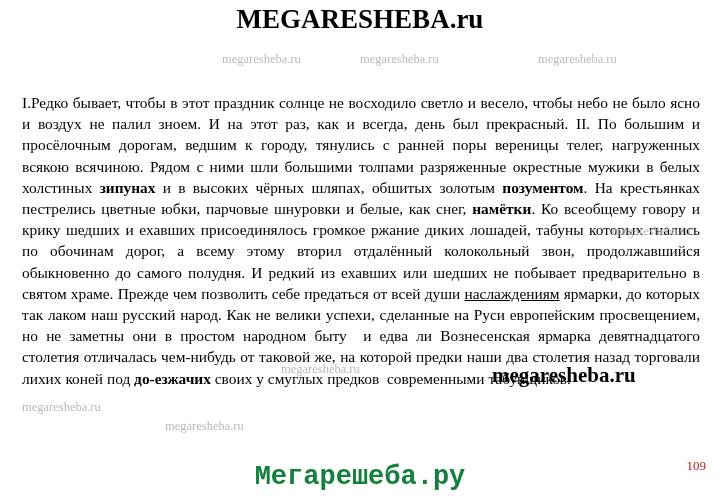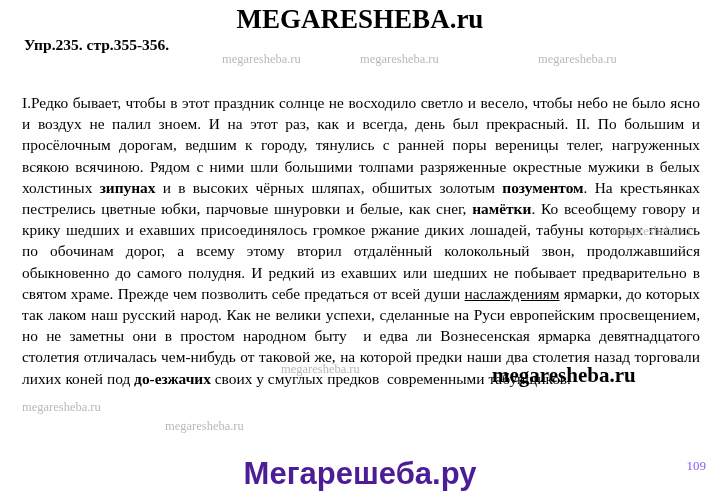--- a/index.html
+++ b/index.html
@@ -32,24 +32,24 @@
     font-size: 27px;
     letter-spacing: 0px;
     color: #000000;
   }
   .site-footer {
     position: absolute;
     bottom: 4px;
     left: 0;
     width: 720px;
     text-align: center;
-    font-family: Liberation Sans, sans-serif;
+    font-family: Liberation Mono, monospace;
     font-weight: bold;
-    font-size: 31px;
-    color: #4c1d95;
+    font-size: 27px;
+    color: #15803d;
   }
   .exercise-head {
     position: absolute;
     top: 36px;
     left: 24px;
     font-weight: bold;
     font-size: 15.5px;
     font-family: "Liberation Serif", serif;
   }
   .body-text {
@@ -67,21 +67,21 @@
     margin: 0;
   }
   b { font-weight: bold; }
   u { text-decoration: underline; }
 
   .page-number {
     position: absolute;
     right: 14px;
     bottom: 22px;
     font-size: 13px;
-    color: #8b5cf6;
+    color: #b91c1c;
   }
 
   
   .wm {
     position: absolute;
     color: #b9b9b9;
     font-family: "Liberation Serif", serif;
     font-size: 12.5px;
     white-space: nowrap;
     pointer-events: none;
@@ -96,21 +96,20 @@
     pointer-events: none;
   }
 </style>
 </head>
 <body>
 
 <div class="page">
 
   <div class="site-title">MEGARESHEBA.ru</div>
 
-  <div class="exercise-head">Упр.235. стр.355-356.</div>
 
   <div class="body-text">
     <p>I.Редко бывает, чтобы в этот праздник солнце не восходило светло и весело, чтобы небо не было ясно и воздух не палил зноем. И на этот раз, как и всегда, день был прекрасный. II. По большим и просёлочным дорогам, ведшим к городу, тянулись с ранней поры вереницы телег, нагруженных всякою всячиною. Рядом с ними шли большими толпами разряженные окрестные мужики в белых холстиных <b>зипунах</b> и в высоких чёрных шляпах, обшитых золотым <b>позументом</b>. На крестьянках пестрелись цветные юбки, парчовые шнуровки и белые, как снег, <b>намётки</b>. Ко всеобщему говору и крику шедших и ехавших присоединялось громкое ржание диких лошадей, табуны которых гнались по обочинам дорог, а всему этому вторил отдалённый колокольный звон, продолжавшийся обыкновенно до самого полудня. И редкий из ехавших или шедших не побывает предварительно в святом храме. Прежде чем позволить себе предаться от всей души <u>наслаждениям</u> ярмарки, до которых так лаком наш русский народ. Как не велики успехи, сделанные на Руси европейским просвещением, но не заметны они в простом народном быту&nbsp; и едва ли Вознесенская ярмарка девятнадцатого столетия отличалась чем-нибудь от таковой же, на которой предки наши два столетия назад торговали лихих коней под <b>до-езжачих</b> своих у смуглых предков&nbsp; современными табунщиков.</p>
   </div>
 
   <div class="page-number">109</div>
 
   <div class="site-footer">Мегарешеба.ру</div>
 
   <div id="watermark-layer">

